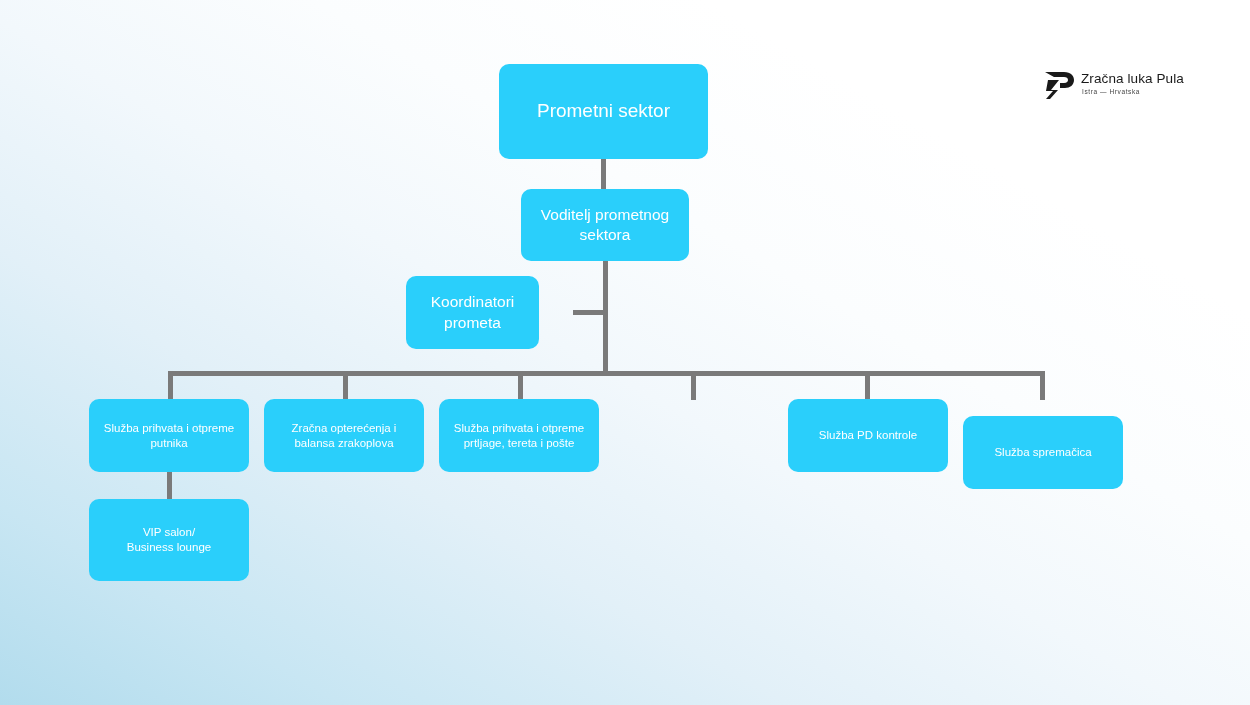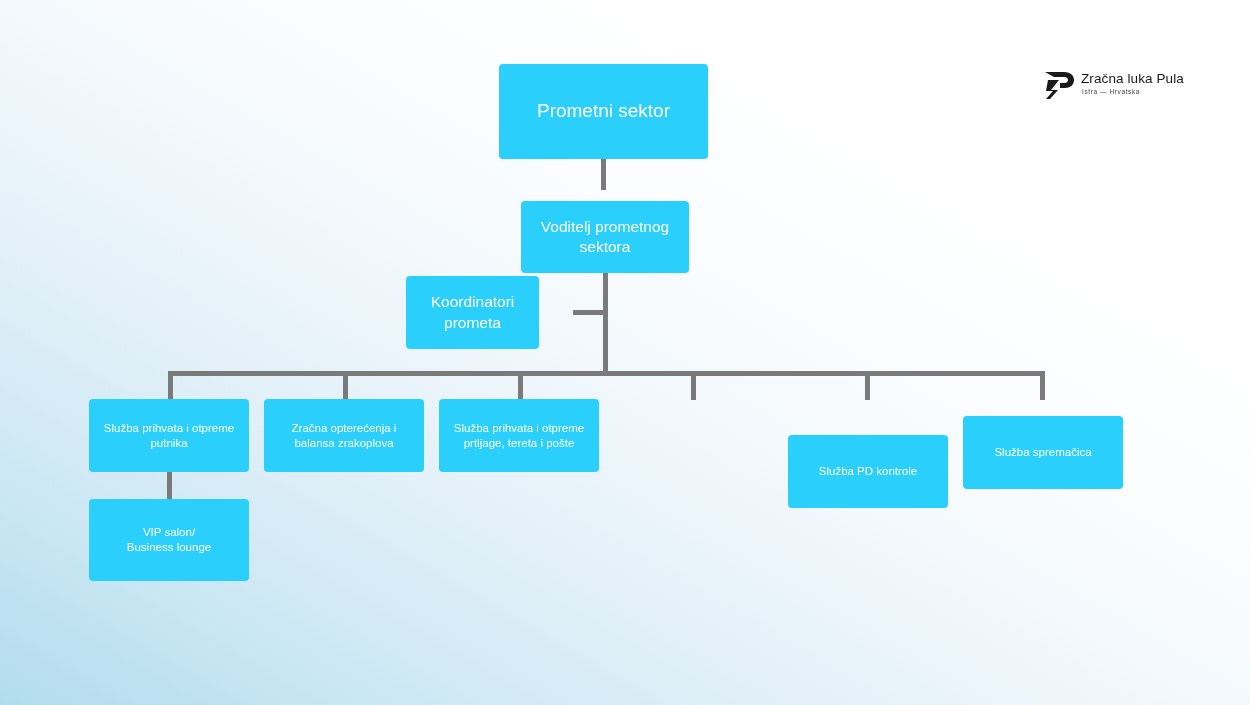--- a/index.html
+++ b/index.html
@@ -25,39 +25,38 @@
     position: absolute;
     background: #7a7a7a;
   }
   .line-v { width: 5px; }
   .line-h { height: 5px; }
 
   
   .node {
     position: absolute;
     background: #2acffb;
-    border-radius: 4px;
+    border-radius: 10px;
     color: #ffffff;
     display: flex;
     align-items: center;
     justify-content: center;
     text-align: center;
     box-sizing: border-box;
     padding: 16px 10px;
     line-height: 1.3;
     white-space: pre-line;
     z-index: 2;
   }
   .node.root {
     font-size: 19px;
     font-weight: 400;
   }
   .node.lvl2 {
     font-size: 15.5px;
-    margin-top: 12px;
   }
   .node.lvl3 {
     font-size: 15.5px;
   }
   .node.leaf {
     font-size: 11.5px;
   }
 
   
   #logo {
@@ -128,21 +127,21 @@
   <div class="node leaf" style="left:89px; top:399px; width:160px; height:73px;">Služba prihvata i otpreme
 putnika</div>
 
   <div class="node leaf" style="left:264px; top:399px; width:160px; height:73px;">Zračna opterećenja i
 balansa zrakoplova</div>
 
   <div class="node leaf" style="left:439px; top:399px; width:160px; height:73px;">Služba prihvata i otpreme
 prtljage, tereta i pošte</div>
 
 
-  <div class="node leaf" style="left:788px; top:399px; width:160px; height:73px;margin-top:36px;">Služba PD kontrole</div>
+  <div class="node leaf" style="left:788px; top:399px; width:160px; height:73px;">Služba PD kontrole</div>
 
   <div class="node leaf" style="left:963px; top:416px; width:160px; height:73px;">Služba spremačica</div>
 
   <div class="node leaf" style="left:89px; top:499px; width:160px; height:82px;">VIP salon/
 Business lounge</div>
 
   <div id="logo">
     <svg id="logo-mark" viewBox="0 0 32 30" xmlns="http://www.w3.org/2000/svg">
       <path d="M1 2 L20 2 C27 2 30 6 30 10 C30 15 26 18 21 18 L16 18 L16 13 L20 13 C23 13 24 11.5 24 10 C24 8.2 22.6 7 20 7 L10 7 Z" fill="#1a1a1a"></path>
       <path d="M4 10 L15 10 L7 20 L14 20 L6 29 L2 29 L9 21 L2 21 Z" fill="#1a1a1a"></path>

